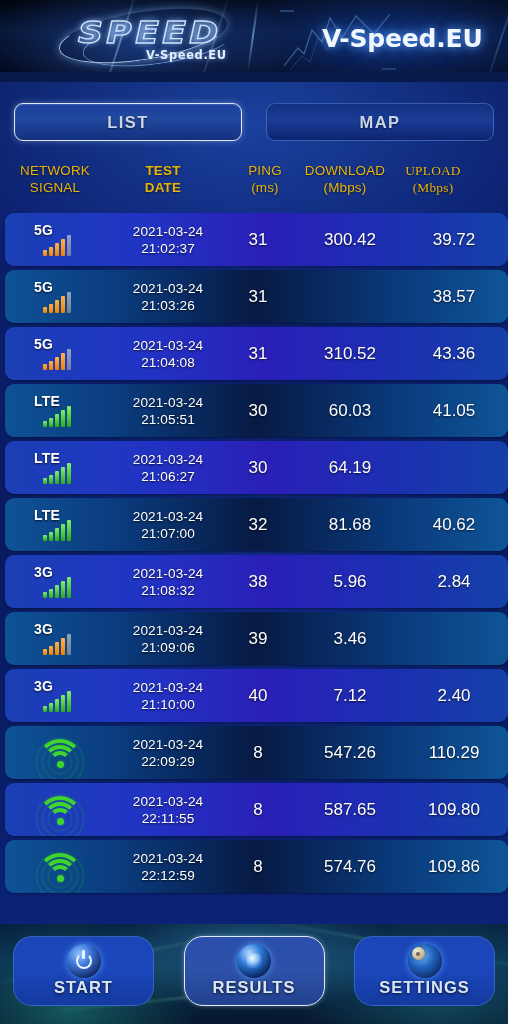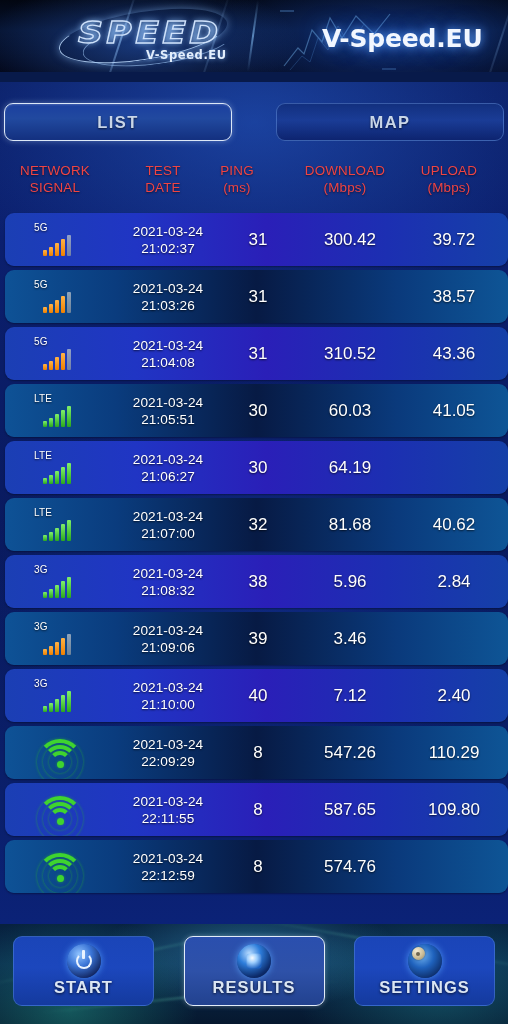--- a/index.html
+++ b/index.html
@@ -122,21 +122,21 @@
       radial-gradient(ellipse 330px 280px at 254px 500px, rgba(22,58,165,.5) 0%, rgba(7,18,70,0) 80%),
       linear-gradient(180deg, #0a1d63 0%, #0b1f6e 18%, #091a5e 55%, #0a1f6a 85%, #0b2277 100%);
   }
 
   .tabs {
     position: absolute;
     top: 103px; left: 0;
     width: 508px; height: 40px;
     display: flex;
     justify-content: space-between;
-    padding: 0 4px;
+    padding: 0 14px;
     box-sizing: border-box;
   }
   .tab {
     width: 228px;
     height: 38px;
     border-radius: 9px;
     display: flex;
     align-items: center;
     justify-content: center;
     font-size: 16.5px;
@@ -159,27 +159,27 @@
 
   
   .thead {
     position: absolute;
     top: 162px; left: 0;
     width: 508px; height: 46px;
   }
   .th {
     position: absolute;
     text-align: center;
-    color: #ef4444;
+    color: #eab308;
     font-size: 13.4px;
     line-height: 17px;
     letter-spacing: .2px;
     text-shadow: 0 1px 2px rgba(0,0,0,.55);
   }
-  .th.bold { font-weight: 400; }
+  .th.bold { font-weight: 700; }
   .th .l2 { display: block; }
 
   
   .rows {
     position: absolute;
     top: 213px; left: 0;
     width: 508px;
   }
   .row {
     position: relative;
@@ -221,22 +221,22 @@
 
   
   .sig {
     position: relative;
     width: 56px;
     height: 36px;
   }
   .sig-label {
     position: absolute;
     left: 2px; top: 0;
-    font-size: 10px;
-    font-weight: 400;
+    font-size: 14px;
+    font-weight: 700;
     color: #ffffff;
     letter-spacing: .2px;
     text-shadow: 0 1px 2px rgba(0,0,0,.7);
   }
   .bars {
     position: absolute;
     left: 11px; bottom: 2px;
     display: flex;
     align-items: flex-end;
     gap: 2px;
@@ -303,21 +303,21 @@
     left: 0; top: 12px;
     width: 508px;
     display: flex;
     justify-content: space-between;
     padding: 0 13px;
     box-sizing: border-box;
   }
   .navbtn {
     width: 141px;
     height: 70px;
-    border-radius: 9px;
+    border-radius: 19px;
     position: relative;
     background: linear-gradient(180deg, #1a45b8 0%, #1c47bd 45%, #143a9e 100%);
     box-sizing: border-box;
     border: 1px solid rgba(110,165,235,.35);
   }
   .navbtn.selected {
     border: 1.6px solid #e2ecf9;
     background: linear-gradient(180deg, #2a4fae 0%, #2e51a8 50%, #22428f 100%);
     box-shadow: 0 0 5px rgba(210,230,255,.35);
   }
@@ -438,29 +438,29 @@
 
   <div class="thead">
     <div class="th" style="left:0; width:110px;">
       <span>NETWORK</span>
       <span class="l2">SIGNAL</span>
     </div>
     <div class="th bold" style="left:110px; width:106px;">
       <span>TEST</span>
       <span class="l2">DATE</span>
     </div>
-    <div class="th" style="left:200px; width:74px;">
+    <div class="th" style="left:228px; width:74px;">
       <span>PING</span>
       <span class="l2">(ms)</span>
     </div>
     <div class="th" style="left:290px; width:110px;">
       <span>DOWNLOAD</span>
       <span class="l2">(Mbps)</span>
     </div>
-    <div class="th" style="left:400px; width:98px;">
+    <div class="th" style="left:384px; width:98px;font-family:Liberation Serif, serif;">
       <span>UPLOAD</span>
       <span class="l2">(Mbps)</span>
     </div>
   </div>
 
   <div class="rows" id="rows">
       <div class="row odd">
         <div class="cell c-sig">
           <div class="sig">
             <span class="sig-label">5G</span>
@@ -676,20 +676,21 @@
             <div class="wifi-arc wifi-a2"></div>
             <div class="wifi-arc wifi-a1"></div>
             <div class="wifi-dot"></div>
           </div>
         </div>
         <div class="cell c-date">
           <div class="date-txt"><span>2021-03-24</span><br><span>22:12:59</span></div>
         </div>
         <div class="cell c-ping">8</div>
         <div class="cell c-dl">574.76</div>
+        <div class="cell c-ul">109.86</div>
       </div>
     </div>
 
   <div class="botnav">
     <div class="nav-wisp" style="left:-20px; top:34px; width:260px; transform:rotate(-12deg);"></div>
     <div class="nav-wisp" style="left:40px; top:72px; width:300px; transform:rotate(-6deg);"></div>
     <div class="nav-wisp" style="left:250px; top:20px; width:300px; transform:rotate(10deg);"></div>
 
     <div class="navbtns">
 

